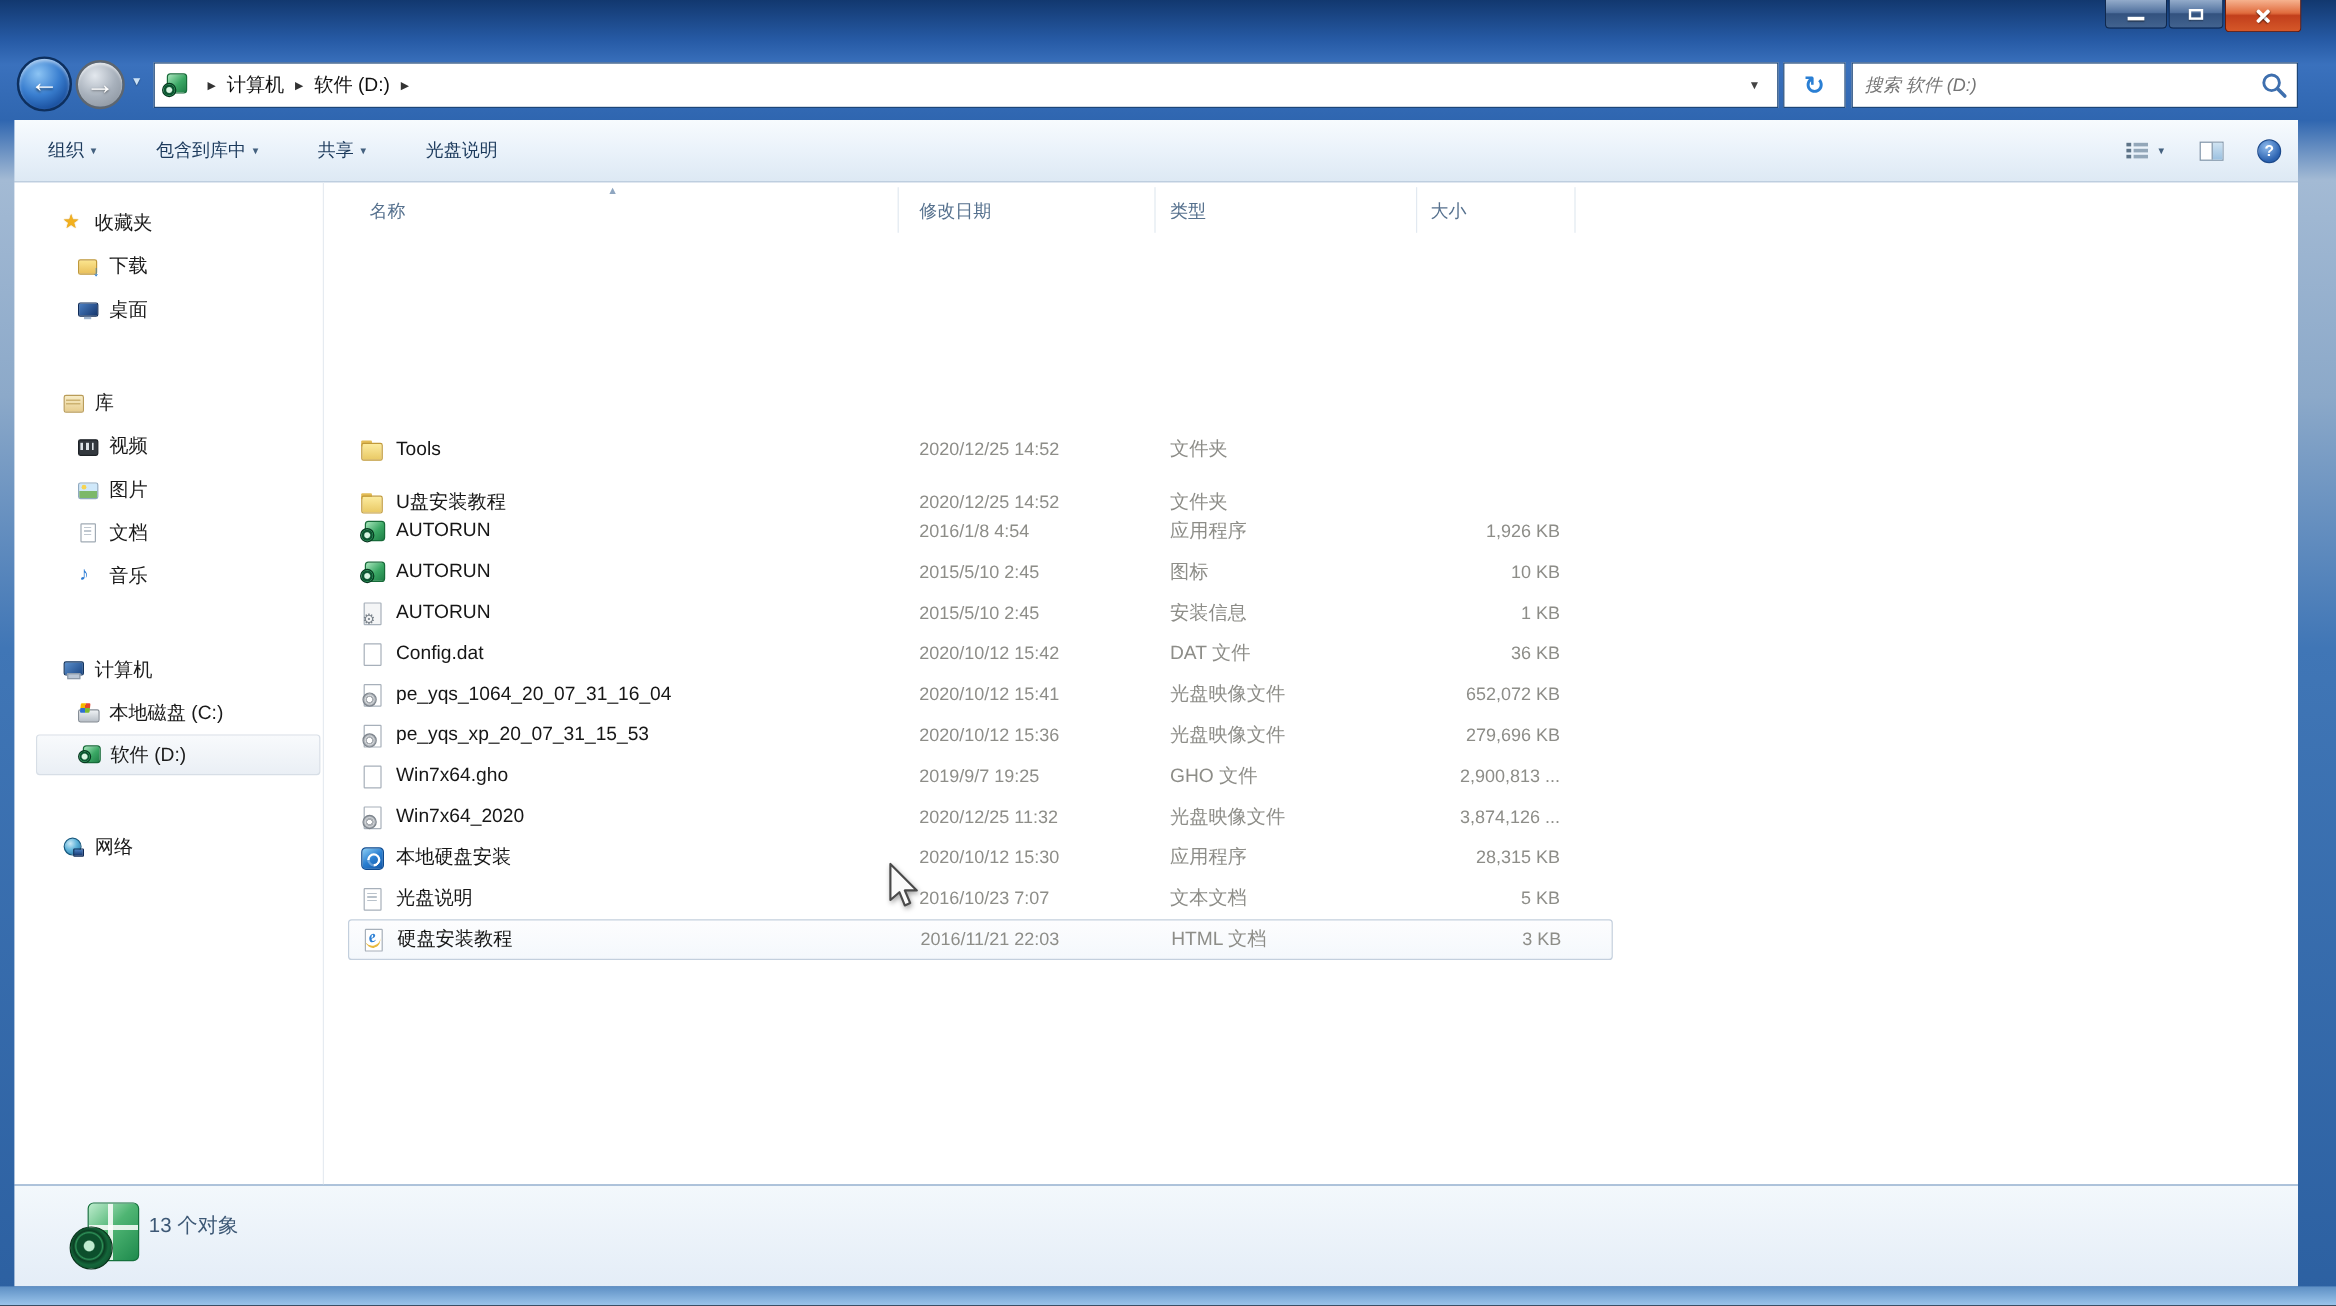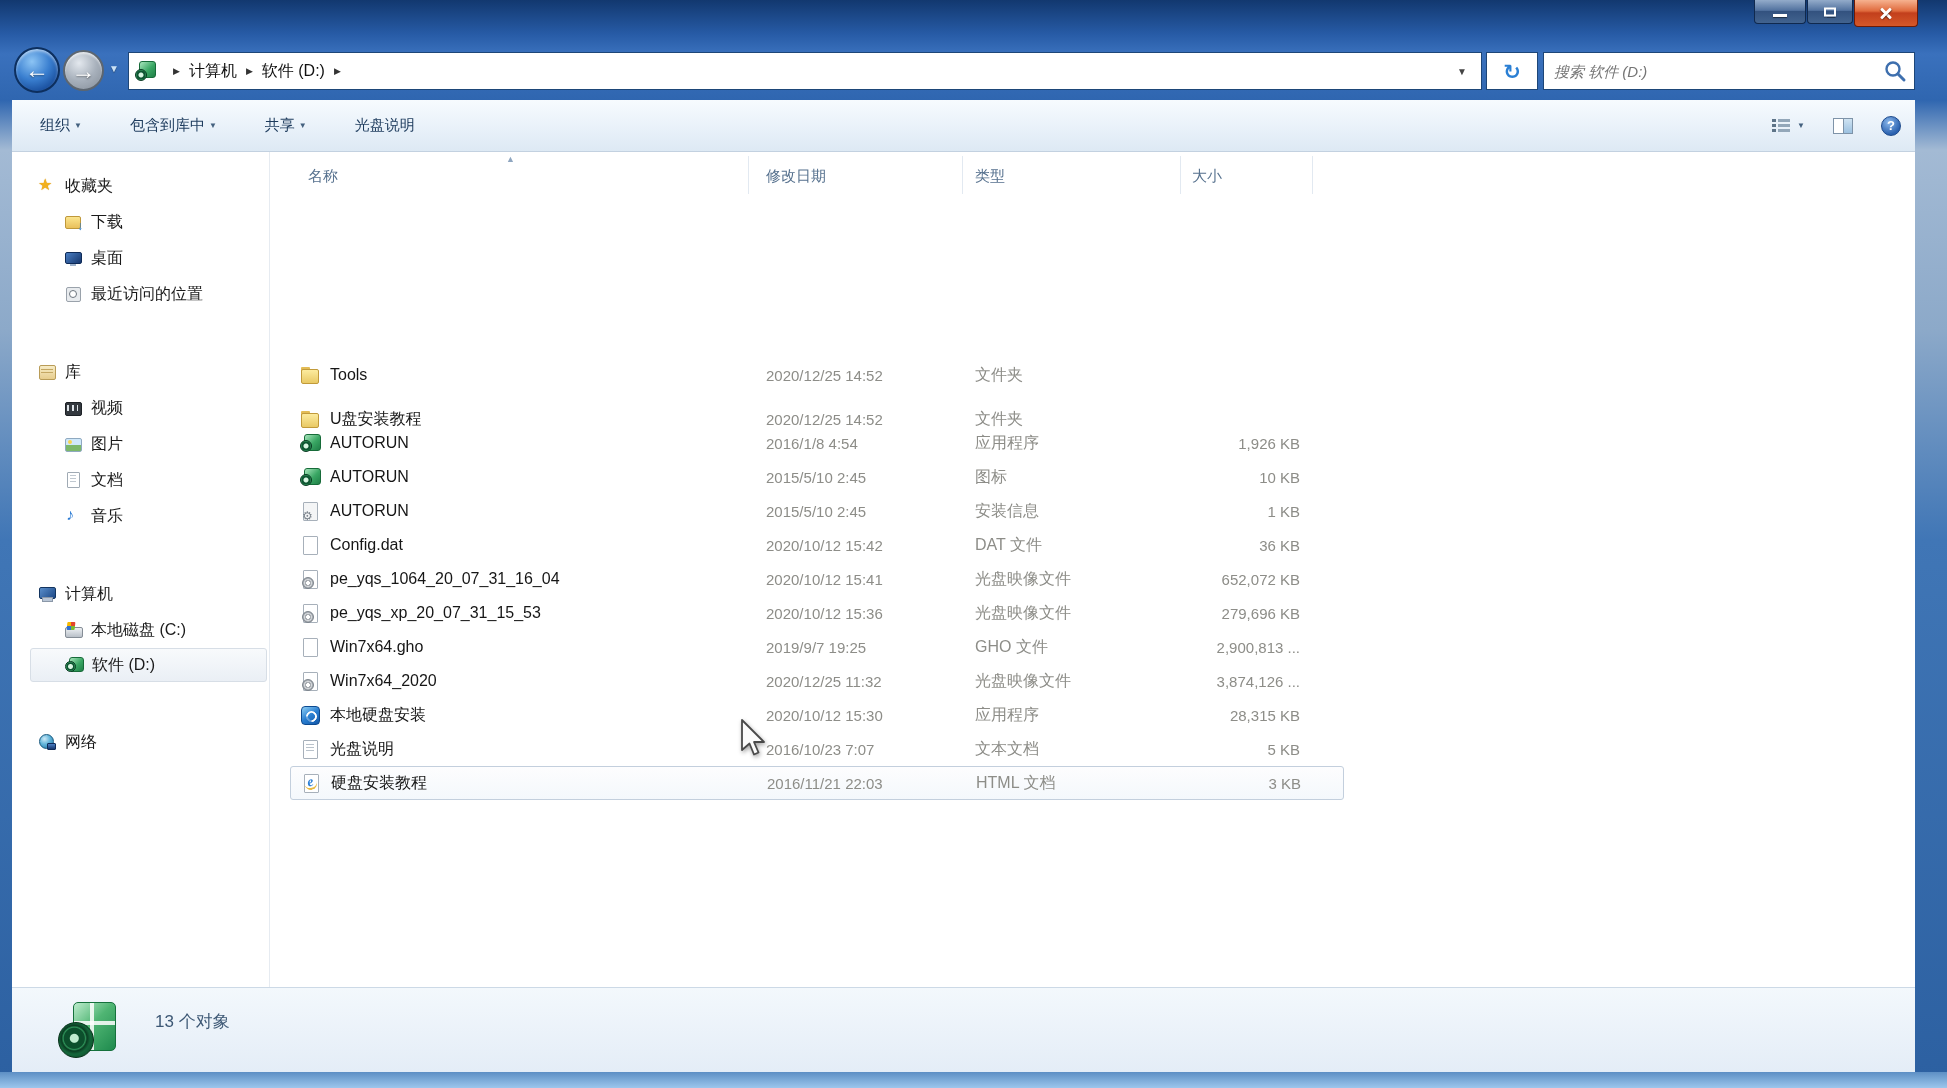--- a/index.html
+++ b/index.html
@@ -66,21 +66,21 @@
   .pane-icon{width:20px;height:16px;border:1px solid #7e93a8;background:#fff;position:relative;}
   .pane-icon::after{content:"";position:absolute;right:0;top:0;bottom:0;width:8px;
     background:linear-gradient(180deg,#cfe3f2,#9cc1e0);border-left:1px solid #7e93a8;}
   .help-icon{width:20px;height:20px;border-radius:50%;border:1px solid #1d4a8c;
     background:radial-gradient(circle at 38% 30%,#8cb9ec,#2b62b0 70%);color:#fff;
     font-size:13px;font-weight:bold;display:flex;align-items:center;justify-content:center;}
   
   .main{position:absolute;left:12px;top:152px;width:1903px;height:835px;background:#fff;}
   .sidebar{position:absolute;left:0;top:0;width:258px;height:100%;border-right:1px solid #e6ebf1;padding-top:16px;}
   .sb-section{margin-bottom:42px;}
-  .sb-item{display:flex;align-items:center;height:36px;padding-left:26px;font-size:16px;color:#1a1a1a;gap:9px;cursor:default;}
+  .sb-item{display:flex;align-items:center;height:36px;padding-left:40px;font-size:16px;color:#1a1a1a;gap:9px;cursor:default;}
   .sb-item.child{padding-left:52px;}
   .sb-item.selected{margin-left:18px;margin-right:2px;padding-left:34px;border:1px solid #d7dee6;border-radius:3px;
     background:linear-gradient(180deg,#f8fafc,#eaeff5);height:34px;}
   
   .filearea{position:absolute;left:258px;top:0;right:0;height:100%;}
   .col-headers{position:absolute;left:0;top:0;right:0;height:48px;font-size:15px;color:#56718e;}
   .col-label{position:absolute;top:15px;cursor:default;}
   .sort-arrow{position:absolute;left:236px;top:2px;font-size:9px;color:#8fa6c0;}
   .col-sep{position:absolute;top:4px;height:38px;width:1px;background:#e2e9f1;}
   .rows{position:absolute;left:0;top:206px;right:0;}
@@ -89,21 +89,21 @@
     background:linear-gradient(180deg,#fdfdfe,#f4f8fc);}
   .cell{position:absolute;top:50%;transform:translateY(-50%);white-space:nowrap;}
   .c-icon{left:10px;}
   .c-name{left:40px;font-size:16px;color:#161616;}
   .c-date{left:476px;font-size:15px;color:#8d8d88;}
   .c-type{left:685px;font-size:16px;color:#8d8d88;}
   .c-size{left:830px;width:180px;text-align:right;font-size:15px;color:#8d8d88;}
   
   .details{position:absolute;left:12px;top:987px;width:1903px;height:85px;
     background:linear-gradient(180deg,#f3f8fc 0%,#e4edf7 100%);border-top:1px solid #ccd9e6;}
-  .details-text{position:absolute;left:143px;top:22px;font-size:17px;color:#3d5875;}
+  .details-text{position:absolute;left:112px;top:22px;font-size:17px;color:#3d5875;}
   .bottom-strip{position:absolute;left:0;top:1072px;width:1947px;height:16px;
     background:linear-gradient(180deg,#5d8fc4,#9cc6ec);}
   
   .fi{position:relative;display:inline-block;width:20px;height:18px;}
   .fi-folder::before{content:"";position:absolute;left:1px;top:1px;width:9px;height:5px;background:#e3bc56;border-radius:1px;}
   .fi-folder::after{content:"";position:absolute;left:1px;top:3px;right:1px;bottom:0;
     background:linear-gradient(180deg,#fceb9e,#e9c965);border:1px solid #c19a3a;border-radius:2px;}
   .fi-app-green::before,.fi-icon-green::before{content:"";position:absolute;left:4px;top:0;width:15px;height:15px;
     background:linear-gradient(135deg,#a9e6bd,#3aa764 55%,#1f7f47);border:1px solid #176b39;border-radius:3px;}
   .fi-app-green::after,.fi-icon-green::after{content:"";position:absolute;left:0;bottom:0;width:10px;height:10px;border-radius:50%;
@@ -262,24 +262,20 @@
             <span>收藏夹</span>
           </div>
           <div class="sb-item child">
             <span class="si si-download-folder"></span>
             <span>下载</span>
           </div>
           <div class="sb-item child">
             <span class="si si-desktop"></span>
             <span>桌面</span>
           </div>
-          <div class="sb-item child">
-            <span class="si si-recent"></span>
-            <span>最近访问的位置</span>
-          </div>
         </div>
         <div class="sb-section">
           <div class="sb-item">
             <span class="si si-library"></span>
             <span>库</span>
           </div>
           <div class="sb-item child">
             <span class="si si-video"></span>
             <span>视频</span>
           </div>

